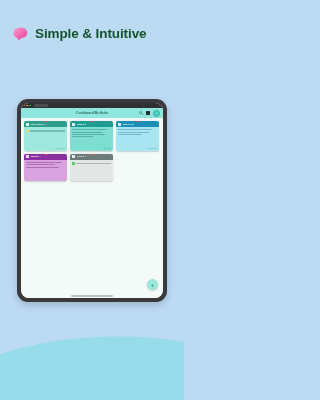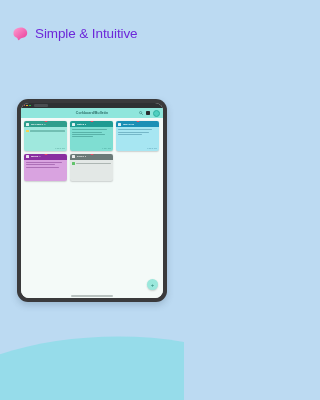--- a/index.html
+++ b/index.html
@@ -38,22 +38,22 @@
   }
   .brand-blob {
     width: 15px;
     height: 14px;
     position: relative;
     flex: none;
   }
   .brand-blob svg { display:block; width:15px; height:14px; }
   .header-title {
     font-size: 13.5px;
-    font-weight: 400;
-    color: #6d28d9;
+    font-weight: 700;
+    color: #14532d;
     letter-spacing: -0.1px;
     white-space: nowrap;
   }
 
   
   .tablet {
     position: absolute;
     left: 17px;
     top: 99px;
     width: 150px;

